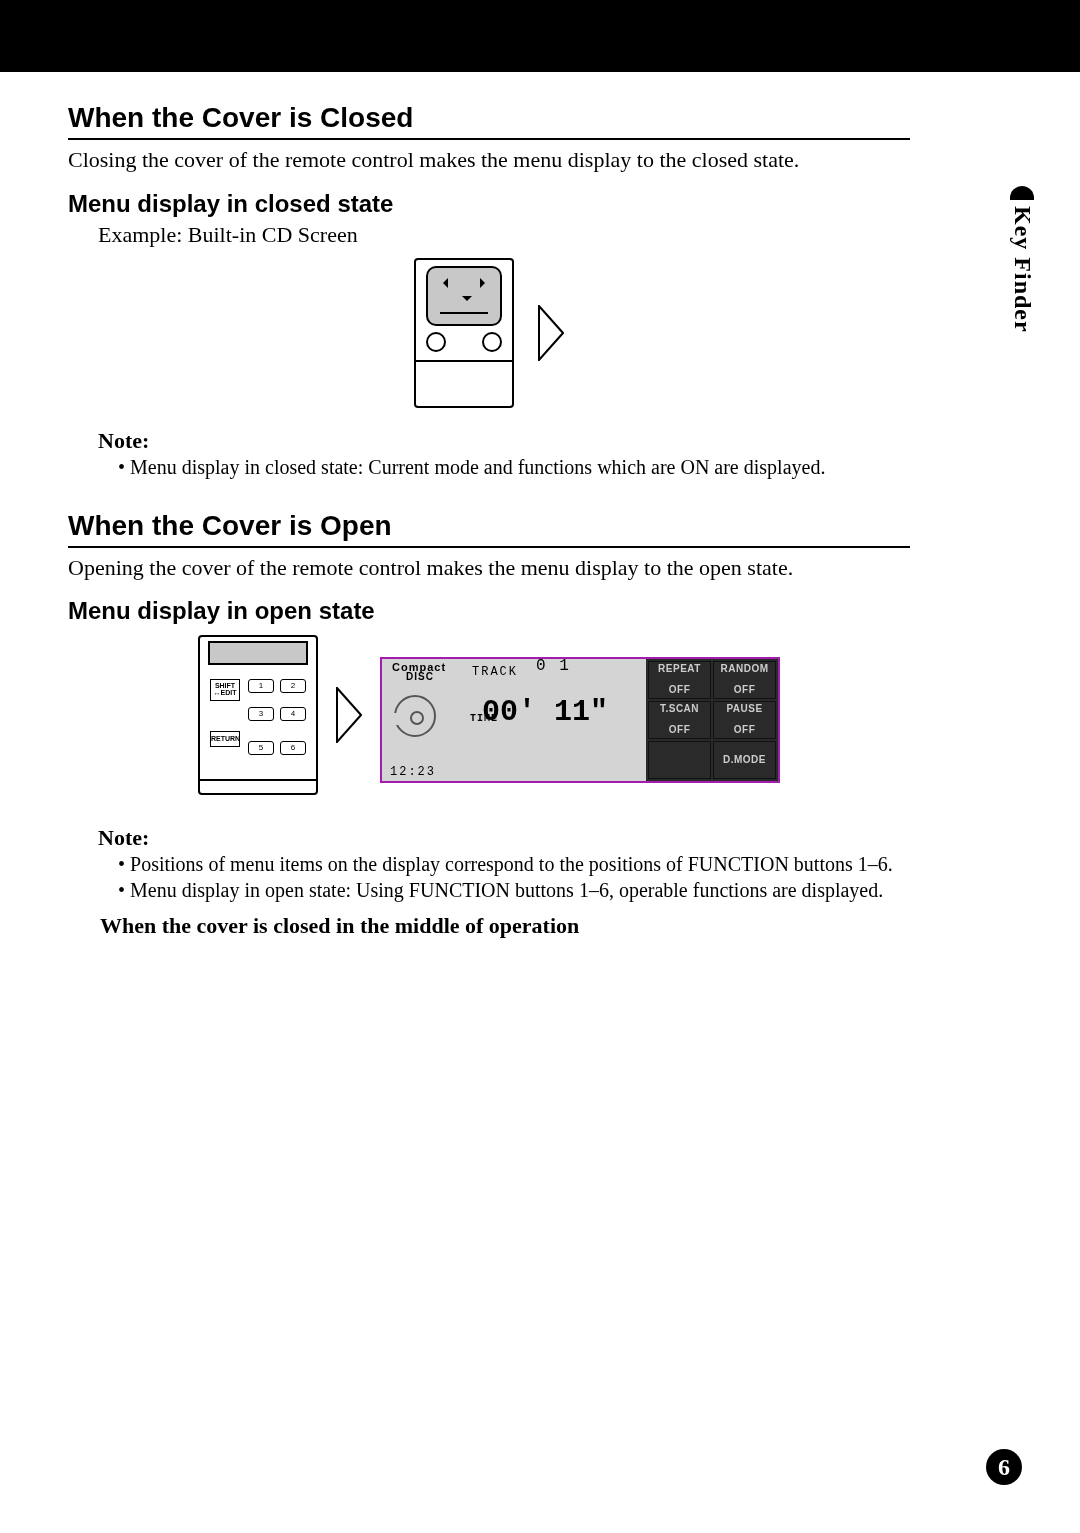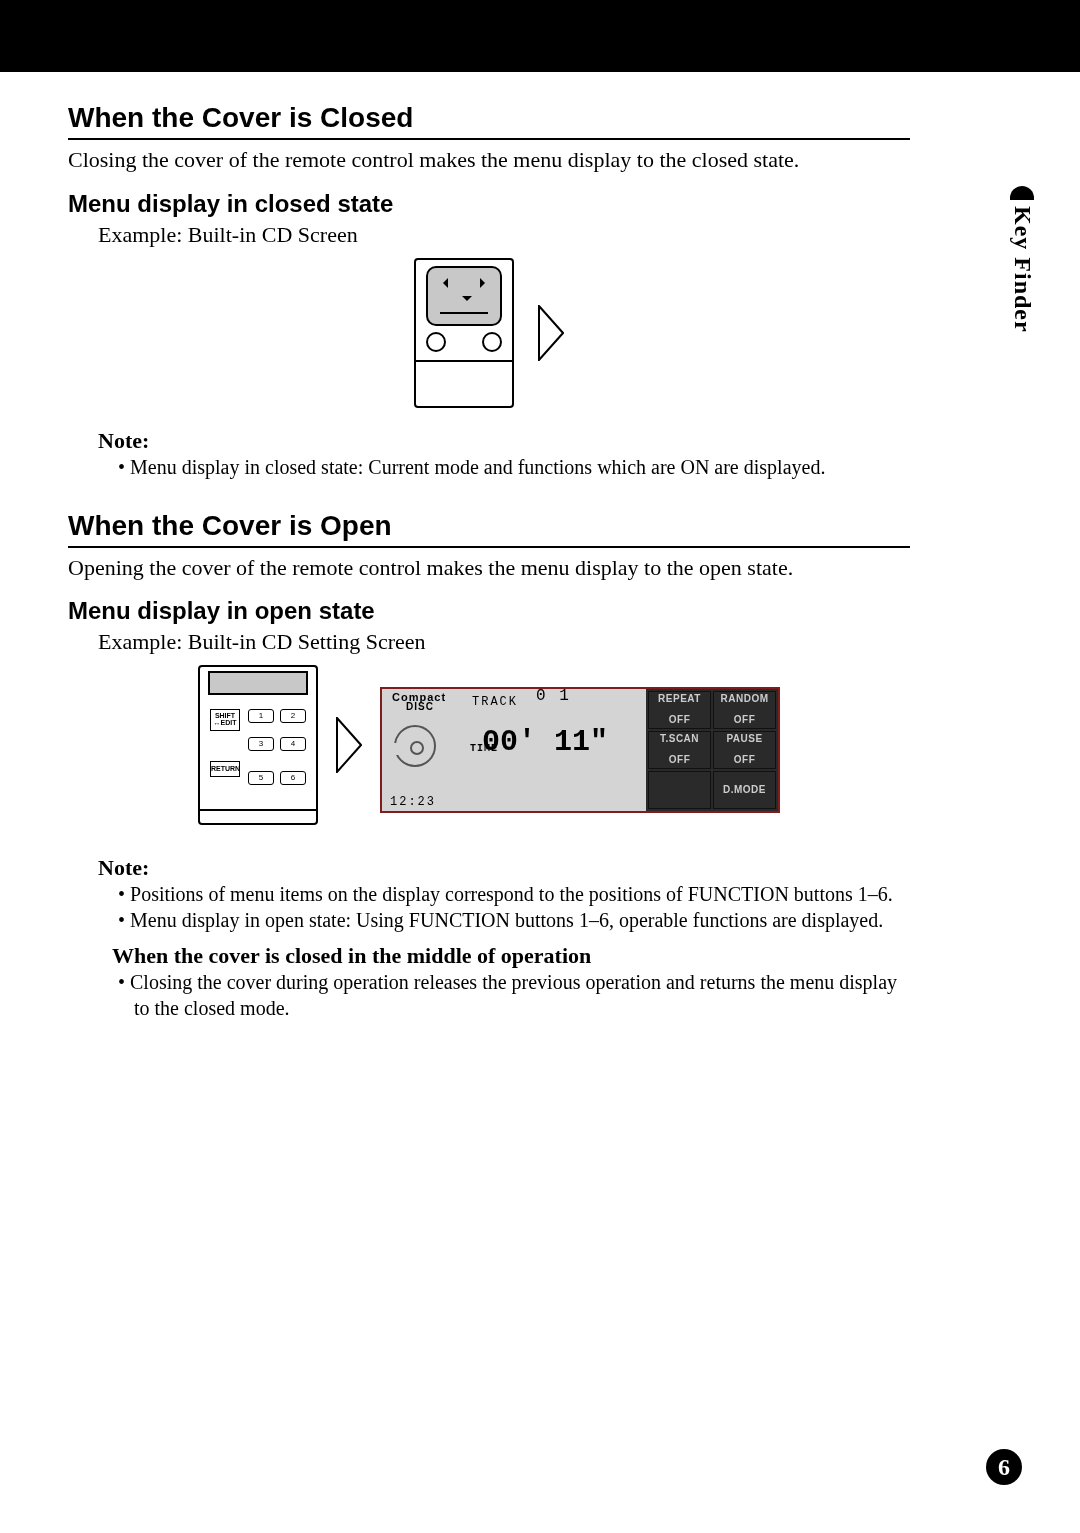--- a/index.html
+++ b/index.html
@@ -80,21 +80,21 @@
     text-indent: -16px;
     padding-left: 16px;
     line-height: 1.3;
   }
   .bullet-list li::before {
     content: "•  ";
   }
   .subhead {
     font-weight: bold;
     font-size: 22px;
-    margin-left: 44px;
+    margin-left: 32px;
     margin-top: 10px;
   }
   .section-gap { height: 30px; }
   .page-num {
     position: absolute;
     right: 58px;
     bottom: 48px;
     background: #000;
     color: #fff;
     font-weight: bold;
@@ -198,21 +198,21 @@
     line-height: 12px;
   }
   .remote-open .btn.b1 { left: 40px; top: 6px; } .remote-open .btn.b2 { left: 72px; top: 6px; }
   .remote-open .btn.b3 { left: 40px; top: 34px; } .remote-open .btn.b4 { left: 72px; top: 34px; }
   .remote-open .btn.b5 { left: 40px; top: 68px; } .remote-open .btn.b6 { left: 72px; top: 68px; }
   .remote-open .bottom-hr { position: absolute; left: 0; right: 0; bottom: 12px; height: 2px; background: #000; }
 
   .lcd-screen {
     width: 400px;
     height: 126px;
-    border: 2px solid #7f1d1d;
+    border: 2px solid #a21caf;
     background: #d4d4d4;
     display: flex;
     font-family: "Courier New", monospace;
     position: relative;
     margin-top: 9px;
   }
   .lcd-screen .main {
     flex: 1;
     position: relative;
     padding: 6px 8px;
@@ -339,21 +339,20 @@
   <div class="note-label">Note:</div>
   <ul class="bullet-list">
     <li>Menu display in closed state: Current mode and functions which are ON are displayed.</li>
   </ul>
 
   <div class="section-gap"></div>
 
   <div class="h1">When the Cover is Open</div>
   <div class="para">Opening the cover of the remote control makes the menu display to the open state.</div>
   <div class="h2">Menu display in open state</div>
-  <div class="example">Example: Built-in CD Setting Screen</div>
 
   <div class="illus2-wrap">
     <div class="remote-open">
       <div class="lcd2"></div>
       <div class="grid">
         <div class="lbl shift" style="white-space:pre-line;">SHIFT
 ↔EDIT</div>
         <div class="lbl return">RETURN</div>
         <div class="btn b1">1</div>
         <div class="btn b2">2</div>
@@ -411,19 +410,16 @@
     </div>
   </div>
 
   <div class="note-label">Note:</div>
   <ul class="bullet-list">
     <li>Positions of menu items on the display correspond to the positions of FUNCTION buttons 1–6.</li>
     <li>Menu display in open state: Using FUNCTION buttons 1–6, operable functions are displayed.</li>
   </ul>
 
   <div class="subhead">When the cover is closed in the middle of operation</div>
-  <ul class="bullet-list">
-    <li>Closing the cover during operation releases the previous operation and returns the menu display to the closed mode.</li>
-  </ul>
 
 </div>
 
 <div class="page-num">6</div>
 
 </body></html>

